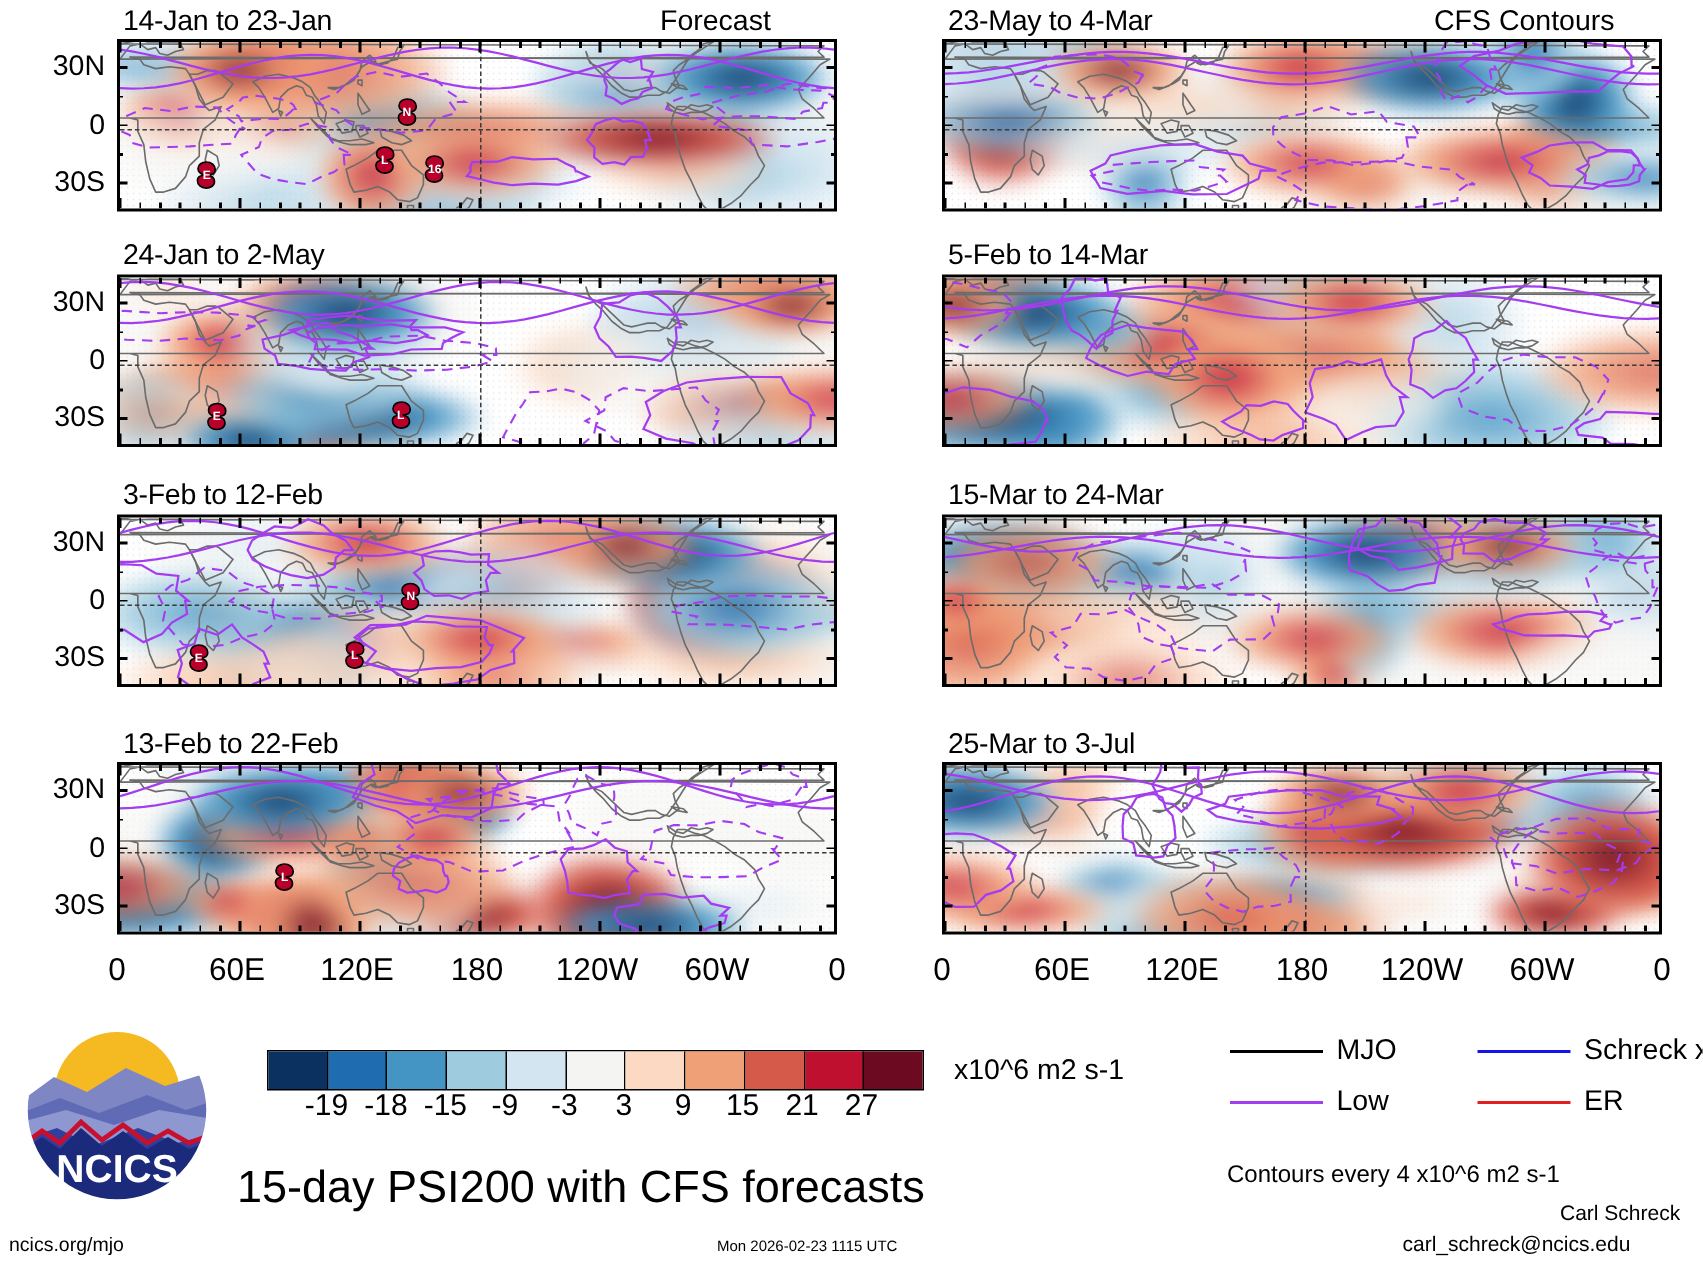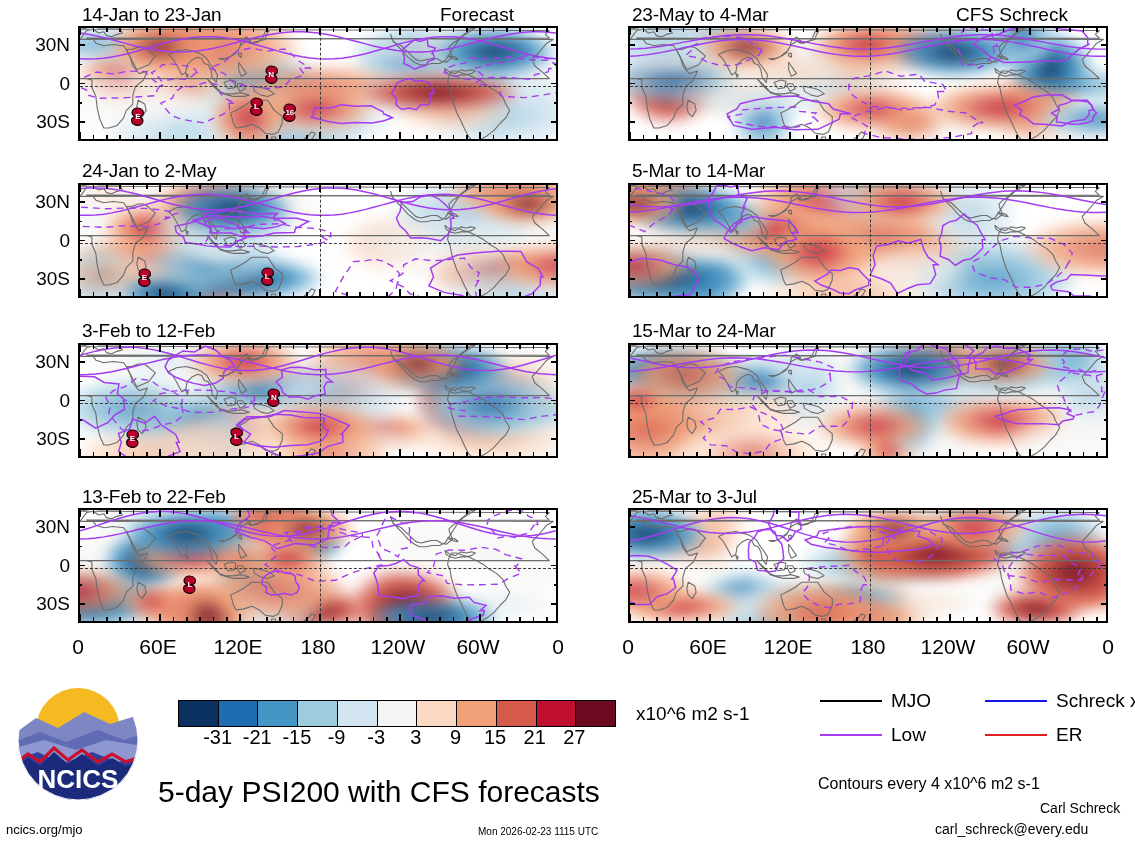--- a/index.html
+++ b/index.html
@@ -755,21 +755,21 @@
     <div class="tick" style="position: absolute; top: 545.633px; height: 1.6px; width: 4px; left: 78px;"></div>
     <div class="tick" style="position: absolute; top: 564.8px; height: 1.6px; width: 7px; left: 78px;"></div>
     <div class="tick" style="position: absolute; top: 583.967px; height: 1.6px; width: 4px; left: 78px;"></div>
     <div class="tick" style="position: absolute; top: 603.133px; height: 1.6px; width: 7px; left: 78px;"></div>
     <div class="tick" style="position: absolute; top: 526.467px; height: 1.6px; width: 7px; left: 551px;"></div>
     <div class="tick" style="position: absolute; top: 545.633px; height: 1.6px; width: 4px; left: 554px;"></div>
     <div class="tick" style="position: absolute; top: 564.8px; height: 1.6px; width: 7px; left: 551px;"></div>
     <div class="tick" style="position: absolute; top: 583.967px; height: 1.6px; width: 4px; left: 554px;"></div>
     <div class="tick" style="position: absolute; top: 603.133px; height: 1.6px; width: 7px; left: 551px;"></div>
     <div class="panel-title" style="left: 632px; top: 4px;">23-May to 4-Mar</div>
-    <div class="panel-tag" style="left: 956px; top: 4px;">CFS Schreck</div>
+    <div class="panel-tag" style="left: 956px; top: 4px;">CFS Contours</div>
     <div class="map-frame" style="left: 628px; top: 26px; width: 480px; height: 115px;">
       <div class="grain"></div>
       <div class="shade">
         <div class="blob" style="left: 110.873px; top: 30.0536px; width: 157.791px; height: 42.482px; background: radial-gradient(rgb(68, 148, 196) 0%, rgb(211, 229, 240) 45%, rgba(255, 255, 255, 0) 78%); opacity: 0.77;"></div>
         <div class="blob" style="left: 385.486px; top: 38.8707px; width: 122.764px; height: 37.2702px; background: radial-gradient(rgb(68, 148, 196) 0%, rgb(159, 203, 223) 45%, rgba(255, 255, 255, 0) 78%); opacity: 0.82;"></div>
         <div class="blob" style="left: 102.495px; top: 55.8209px; width: 61.8591px; height: 68.7527px; background: radial-gradient(rgb(31, 108, 176) 0%, rgb(159, 203, 223) 45%, rgba(255, 255, 255, 0) 78%); opacity: 0.88;"></div>
         <div class="blob" style="left: 6.2184px; top: 24.281px; width: 64.2556px; height: 33.3548px; background: radial-gradient(rgb(251, 217, 194) 0%, rgb(244, 244, 242) 45%, rgba(255, 255, 255, 0) 78%); opacity: 0.6;"></div>
         <div class="blob" style="left: 200.386px; top: -1.91684px; width: 138.369px; height: 40.6183px; background: radial-gradient(rgb(192, 16, 48) 0%, rgb(240, 160, 119) 45%, rgba(255, 255, 255, 0) 78%); opacity: 0.86;"></div>
         <div class="blob" style="left: 363.739px; top: 43.8464px; width: 88.3229px; height: 68.7475px; background: radial-gradient(rgb(192, 16, 48) 0%, rgb(240, 160, 119) 45%, rgba(255, 255, 255, 0) 78%); opacity: 0.87;"></div>
         <div class="blob" style="left: 344.908px; top: 6.23746px; width: 124.498px; height: 42.972px; background: radial-gradient(rgb(159, 203, 223) 0%, rgb(211, 229, 240) 45%, rgba(255, 255, 255, 0) 78%); opacity: 0.72;"></div>
@@ -915,21 +915,21 @@
     <div class="tick" style="position: absolute; top: 44.4667px; height: 1.6px; width: 7px; left: 628px;"></div>
     <div class="tick" style="position: absolute; top: 63.6333px; height: 1.6px; width: 4px; left: 628px;"></div>
     <div class="tick" style="position: absolute; top: 82.8px; height: 1.6px; width: 7px; left: 628px;"></div>
     <div class="tick" style="position: absolute; top: 101.967px; height: 1.6px; width: 4px; left: 628px;"></div>
     <div class="tick" style="position: absolute; top: 121.133px; height: 1.6px; width: 7px; left: 628px;"></div>
     <div class="tick" style="position: absolute; top: 44.4667px; height: 1.6px; width: 7px; left: 1101px;"></div>
     <div class="tick" style="position: absolute; top: 63.6333px; height: 1.6px; width: 4px; left: 1104px;"></div>
     <div class="tick" style="position: absolute; top: 82.8px; height: 1.6px; width: 7px; left: 1101px;"></div>
     <div class="tick" style="position: absolute; top: 101.967px; height: 1.6px; width: 4px; left: 1104px;"></div>
     <div class="tick" style="position: absolute; top: 121.133px; height: 1.6px; width: 7px; left: 1101px;"></div>
-    <div class="panel-title" style="left: 632px; top: 160px;">5-Mar to 14-Mar</div>
+    <div class="panel-title" style="left: 632px; top: 160px;">5-Feb to 14-Mar</div>
     <div class="map-frame" style="left: 628px; top: 183px; width: 480px; height: 115px;">
       <div class="grain"></div>
       <div class="shade">
         <div class="blob" style="left: 145.343px; top: 5.25007px; width: 126.43px; height: 57.5105px; background: radial-gradient(rgb(211, 229, 240) 0%, rgb(211, 229, 240) 45%, rgba(255, 255, 255, 0) 78%); opacity: 0.64;"></div>
         <div class="blob" style="left: 131.695px; top: 69.5534px; width: 168.391px; height: 75.7805px; background: radial-gradient(rgb(240, 160, 119) 0%, rgb(251, 217, 194) 45%, rgba(255, 255, 255, 0) 78%); opacity: 0.73;"></div>
         <div class="blob" style="left: 11.0992px; top: 36.5366px; width: 77.8887px; height: 71.6804px; background: radial-gradient(rgb(214, 90, 74) 0%, rgb(251, 217, 194) 45%, rgba(255, 255, 255, 0) 78%); opacity: 0.77;"></div>
         <div class="blob" style="left: 33.0945px; top: 67.7641px; width: 83.0963px; height: 60.4677px; background: radial-gradient(rgb(31, 108, 176) 0%, rgb(159, 203, 223) 45%, rgba(255, 255, 255, 0) 78%); opacity: 0.89;"></div>
         <div class="blob" style="left: 89.7241px; top: 18.0713px; width: 167.487px; height: 33.7624px; background: radial-gradient(rgb(251, 217, 194) 0%, rgb(244, 244, 242) 45%, rgba(255, 255, 255, 0) 78%); opacity: 0.6;"></div>
         <div class="blob" style="left: 195.031px; top: 2.37744px; width: 63.7417px; height: 37.477px; background: radial-gradient(rgb(211, 229, 240) 0%, rgb(211, 229, 240) 45%, rgba(255, 255, 255, 0) 78%); opacity: 0.67;"></div>
         <div class="blob" style="left: 17.2006px; top: 38.707px; width: 153.974px; height: 49.441px; background: radial-gradient(rgb(251, 217, 194) 0%, rgb(244, 244, 242) 45%, rgba(255, 255, 255, 0) 78%); opacity: 0.62;"></div>
@@ -1430,22 +1430,22 @@
     <div class="sw" style="width: 9.09091%; background: rgb(159, 203, 223); border-right: 1px solid rgb(0, 0, 0);"></div>
     <div class="sw" style="width: 9.09091%; background: rgb(211, 229, 240); border-right: 1px solid rgb(0, 0, 0);"></div>
     <div class="sw" style="width: 9.09091%; background: rgb(244, 244, 242); border-right: 1px solid rgb(0, 0, 0);"></div>
     <div class="sw" style="width: 9.09091%; background: rgb(251, 217, 194); border-right: 1px solid rgb(0, 0, 0);"></div>
     <div class="sw" style="width: 9.09091%; background: rgb(240, 160, 119); border-right: 1px solid rgb(0, 0, 0);"></div>
     <div class="sw" style="width: 9.09091%; background: rgb(214, 90, 74); border-right: 1px solid rgb(0, 0, 0);"></div>
     <div class="sw" style="width: 9.09091%; background: rgb(192, 16, 48); border-right: 1px solid rgb(0, 0, 0);"></div>
     <div class="sw" style="width: 9.09091%; background: rgb(107, 10, 32);"></div>
   </div>
 <div id="cb-ticks" style="left: 178px; top: 726px; width: 436px; height: 26px;">
-    <div class="cbt" style="left: 9.63636px; width: 60px; top: 0px;">-31</div>
-    <div class="cbt" style="left: 49.2727px; width: 60px; top: 0px;">-21</div>
+    <div class="cbt" style="left: 9.63636px; width: 60px; top: 0px;">-19</div>
+    <div class="cbt" style="left: 49.2727px; width: 60px; top: 0px;">-18</div>
     <div class="cbt" style="left: 88.9091px; width: 60px; top: 0px;">-15</div>
     <div class="cbt" style="left: 128.545px; width: 60px; top: 0px;">-9</div>
     <div class="cbt" style="left: 168.182px; width: 60px; top: 0px;">-3</div>
     <div class="cbt" style="left: 207.818px; width: 60px; top: 0px;">3</div>
     <div class="cbt" style="left: 247.455px; width: 60px; top: 0px;">9</div>
     <div class="cbt" style="left: 287.091px; width: 60px; top: 0px;">15</div>
     <div class="cbt" style="left: 326.727px; width: 60px; top: 0px;">21</div>
     <div class="cbt" style="left: 366.364px; width: 60px; top: 0px;">27</div>
   </div>
 <div id="cb-unit" style="left: 636px; top: 703px;">x10^6 m2 s-1</div>
@@ -1484,18 +1484,18 @@
       <path d="M0 72 L30 64 L62 74 L92 64 L128 70 L128 92 L0 92 Z" fill="#8f97d0"></path>
       <path d="M0 84 L24 76 L48 88 L78 76 L104 86 L128 80 L128 128 L0 128 Z" fill="#2f3f9e"></path>
       <path d="M0 88 L14 78 L26 86 L40 72 L54 84 L68 74 L84 86 L98 78 L112 86 L128 80" fill="none" stroke="#c8102e" stroke-width="3.2"></path>
       <path d="M0 92 L14 82 L26 90 L40 76 L54 88 L68 78 L84 90 L98 82 L112 90 L128 84 L128 128 L0 128 Z" fill="#1b2a7a"></path>
     </g>
     <circle cx="64" cy="64" r="60" fill="none" stroke="#ffffff" stroke-width="1"></circle>
     <text x="64" y="112" text-anchor="middle" fill="#ffffff" font-family="Liberation Sans, sans-serif" font-size="26" font-weight="bold">NCICS</text>
   </svg>
 </div>
 
-<div id="main-title" style="left: 158px; top: 775px;">5-day PSI200 with CFS forecasts</div>
+<div id="main-title" style="left: 158px; top: 775px;">15-day PSI200 with CFS forecasts</div>
 <div id="contour-note" style="left: 818px; top: 775px;">Contours every 4 x10^6 m2 s-1</div>
 <div id="author" style="left: 1040px; top: 800px;">Carl Schreck</div>
-<div id="email" style="left: 935px; top: 821px;">carl_schreck@every.edu</div>
+<div id="email" style="left: 935px; top: 821px;">carl_schreck@ncics.edu</div>
 <div id="site" style="left: 6px; top: 822px;">ncics.org/mjo</div>
 <div id="stamp" style="left: 478px; top: 826px;">Mon 2026-02-23 1115 UTC</div>
 
 </body></html>

